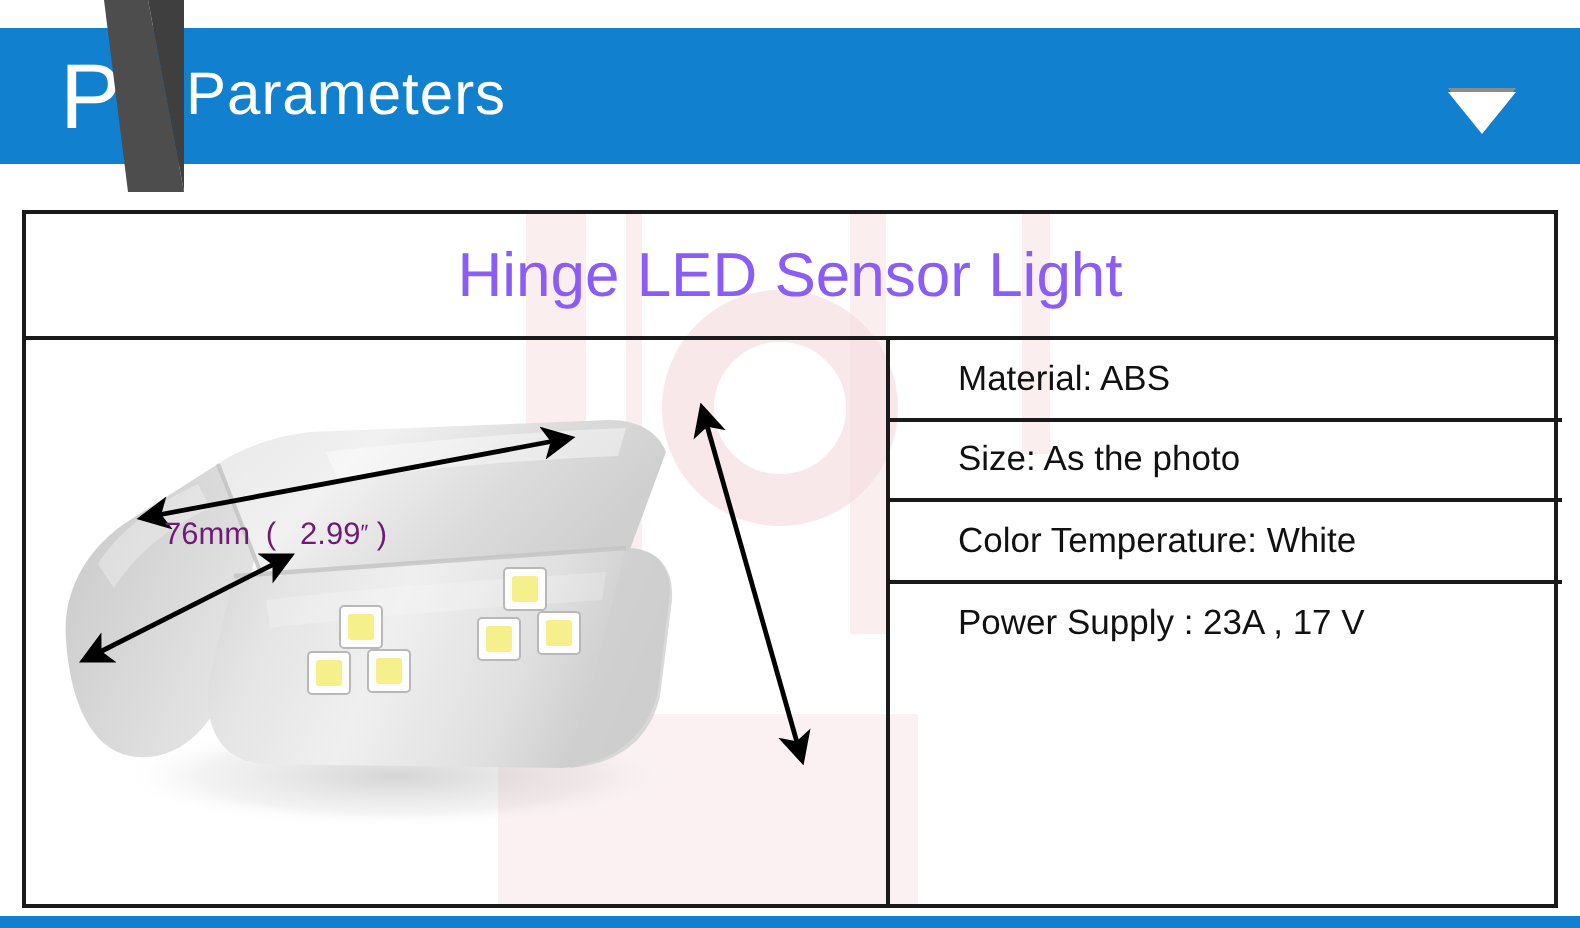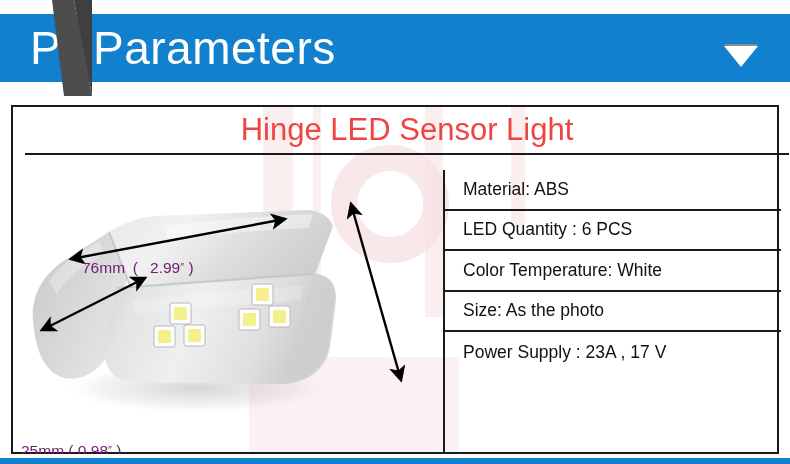--- a/index.html
+++ b/index.html
@@ -15,21 +15,21 @@
   #banner {
     position:absolute; left:0; top:14px; width:790px; height:68px;
     background:#1180ce;
   }
   #banner-letter {
     position:absolute; left:30px; top:8px;
     font-size:46px; line-height:52px; color:#ffffff; font-weight:400;
   }
   #banner-title {
     position:absolute; left:93px; top:2px;
-    font-size:46px; line-height:64px; color:#ffffff; font-weight:400;
+    font-size:30px; line-height:64px; color:#ffffff; font-weight:400;
     letter-spacing:0.5px;
   }
   
   #ribbon-fold {
     position:absolute; left:52px; top:0px; width:40px; height:96px;
     pointer-events:none;
   }
   #chevron-down-icon {
     position:absolute; right:32px; top:32px;
     width:0; height:0;
@@ -52,24 +52,24 @@
   }
   .wm-ring {
     position:absolute; border-radius:50%;
     border:26px solid rgba(243,214,216,0.55);
   }
   .wm-bar {
     position:absolute; background:rgba(246,222,224,0.5);
   }
 
   #product-title {
-    position:absolute; left:0; top:0; width:100%; height:48px;
+    position:absolute; left:0; top:0; width:100%; height:63px;
     border-bottom:2px solid #1a1a1a;
     display:flex; align-items:center; justify-content:center;
-    font-size:31px; color:#ef4444; font-weight:400; z-index:3;margin-left:12px;
+    font-size:31px; color:#8b5cf6; font-weight:400; z-index:3;
   }
 
   
   #photo-panel {
     position:absolute; left:0; top:63px; width:430px; height:284px;
     z-index:2; overflow:hidden;
   }
   #product-photo { position:absolute; left:0; top:0; width:100%; height:100%; }
 
   .dim-label {
@@ -85,21 +85,21 @@
   
   #spec-table {
     position:absolute; left:430px; top:63px; width:338px; height:284px;
     border-left:2px solid #1a1a1a;
     z-index:3; background:transparent;
   }
   .spec-row {
     height:40.57px;
     border-bottom:2px solid #1a1a1a;
     display:flex; align-items:center;
-    padding-left:18px;
+    padding-left:34px;
     font-size:17.5px; color:#111;
     white-space:nowrap;
   }
   .spec-row:last-child { border-bottom:none; }
 
   
   #bottom-strip {
     position:absolute; left:0; bottom:0; width:790px; height:6px;
     background:#1180ce;
   }
@@ -203,26 +203,24 @@
 
       <line x1="58" y1="89" x2="272" y2="49" stroke="#000" stroke-width="2.4" marker-start="url(#arrowA)" marker-end="url(#arrowA)"></line>
 
       <line x1="29" y1="160" x2="132" y2="108" stroke="#000" stroke-width="2.4" marker-start="url(#arrowA)" marker-end="url(#arrowA)"></line>
 
       <line x1="338" y1="34" x2="388" y2="210" stroke="#000" stroke-width="2.4" marker-start="url(#arrowA)" marker-end="url(#arrowA)"></line>
     </svg>
 
     <span class="dim-label" id="dim-width-label"><span>76mm (  2.99</span><span class="inch">″</span><span> )</span></span>
 
-    <span class="dim-label" id="dim-depth-label"><span>25mm ( 0.98</span><span class="inch">″</span><span> )</span></span>
 
   </div>
 
   <div id="spec-table">
     <div class="spec-row">Material: ABS</div>
-    <div class="spec-row">LED Quantity :  6 PCS</div>
+    <div class="spec-row">Size: As the photo</div>
     <div class="spec-row">Color Temperature: White</div>
-    <div class="spec-row">Size: As the photo</div>
     <div class="spec-row">Power Supply : 23A , 17 V</div>
   </div>
 </div>
 
 <div id="bottom-strip"></div>
 
 </body></html>

